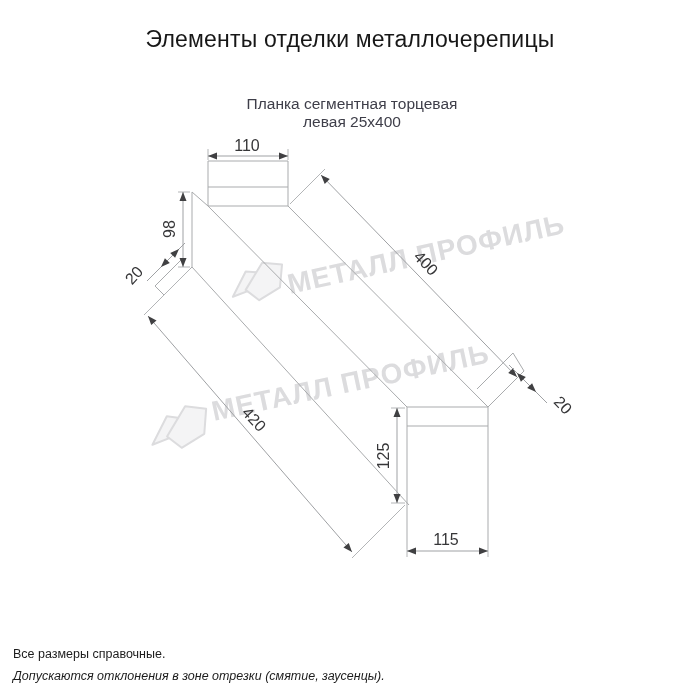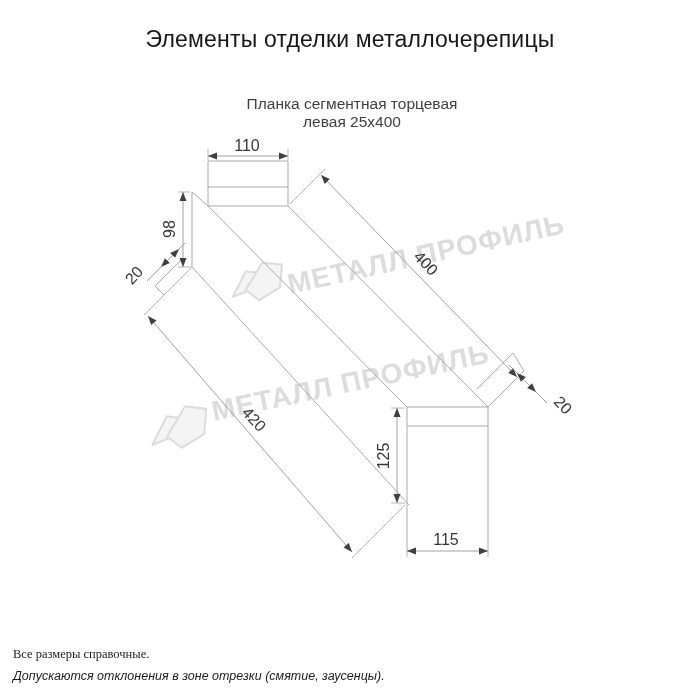--- a/index.html
+++ b/index.html
@@ -11,21 +11,21 @@
     position:absolute;top:26px;left:0;width:700px;text-align:center;
     font-size:23px;color:#171717;letter-spacing:.2px;
   }
   .subtitle{
     position:absolute;top:95px;left:0;width:704px;text-align:center;
     font-size:15.5px;line-height:18px;color:#3e3e49;
   }
   .footer{
     position:absolute;left:13px;font-size:12.5px;color:#1c1c1c;
   }
-  .footer.l1{top:647px;font-family:Liberation Serif, serif;}
+  .footer.l1{top:647px;}
   .footer.l2{top:669px;font-style:italic;}
   svg{position:absolute;top:0;left:0;}
   .edge{stroke:#a9abad;stroke-width:1;fill:none;}
   .dimline{stroke:#9fa1a4;stroke-width:1;fill:none;}
   .ext{stroke:#b3b5b7;stroke-width:1;fill:none;}
   .dimtxt{font-family:"Liberation Sans", sans-serif;font-size:16px;fill:#363638;}
   .wm-txt{font-family:"Liberation Sans", sans-serif;font-weight:bold;font-size:28px;letter-spacing:1px;}
   .wm-logo{fill:#f4f4f5;stroke:#dcdcde;stroke-width:2;stroke-linejoin:round;}
 </style>
 </head>

